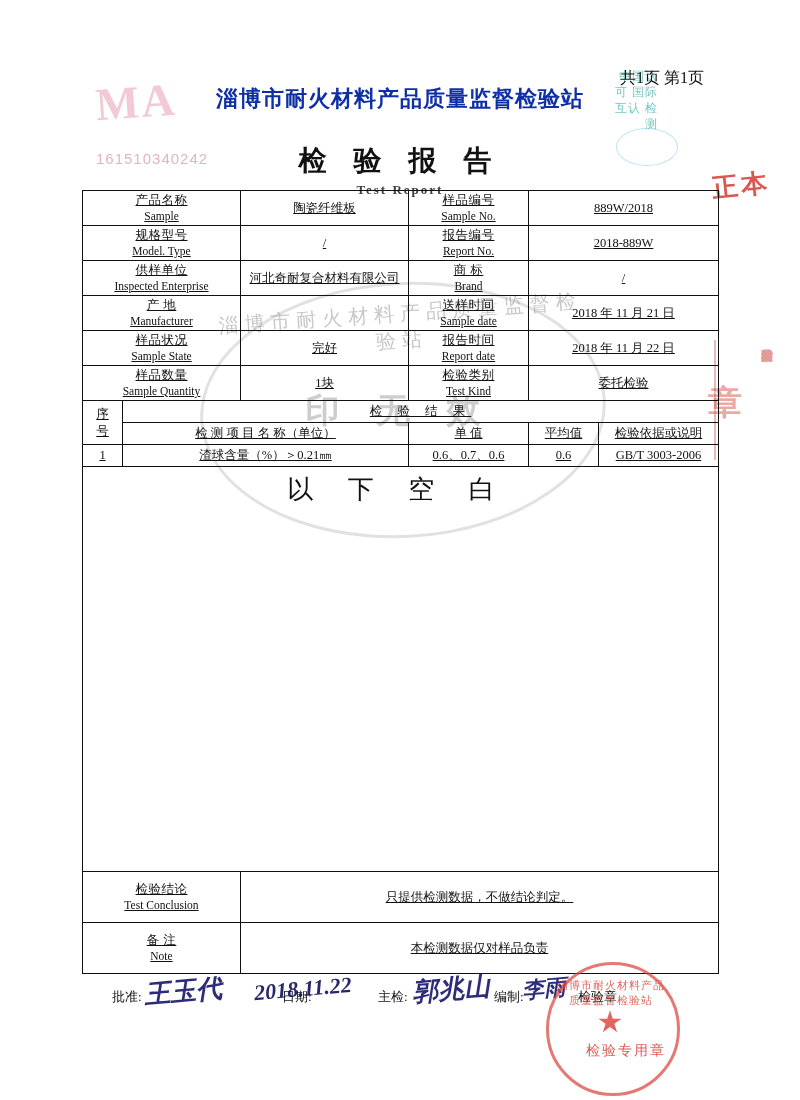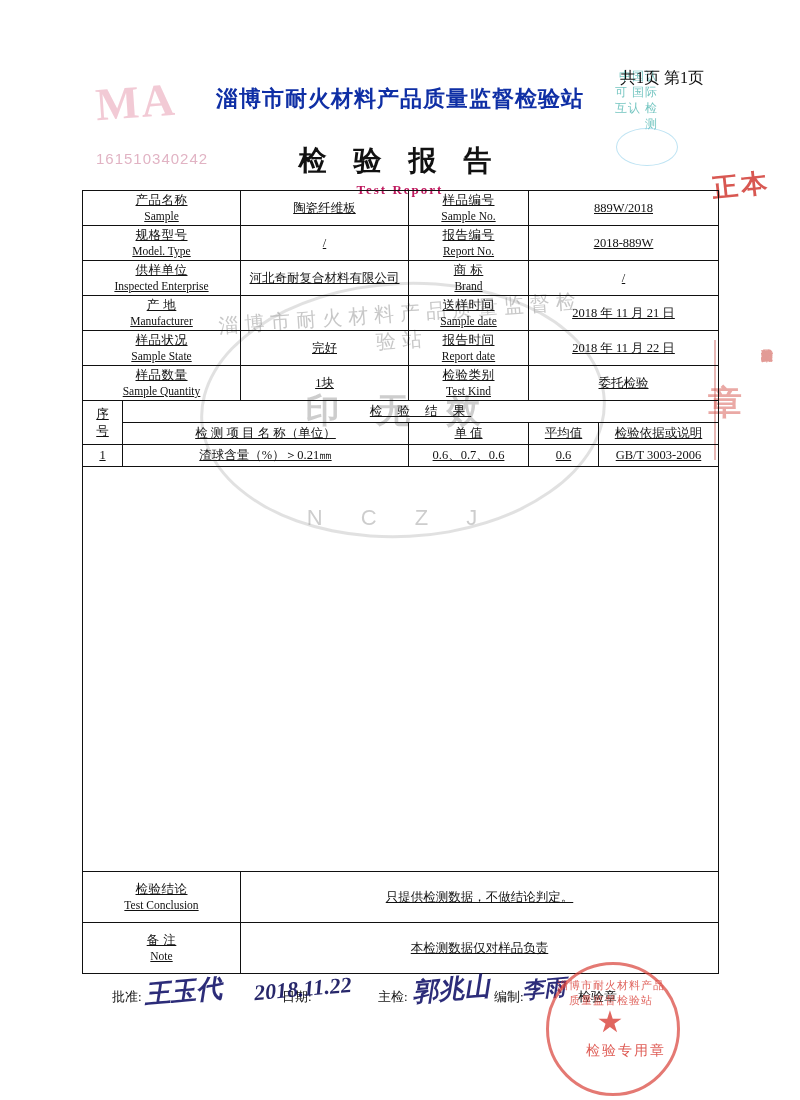--- a/index.html
+++ b/index.html
@@ -210,21 +210,21 @@
     font-size: 28px;
     font-weight: bold;
     letter-spacing: 10px;
     color: #111;
   }
   .report-title-en {
     margin-top: 2px;
     font-size: 13px;
     font-weight: bold;
     letter-spacing: 2px;
-    color: #be185d;
+    color: #404040;
   }
   .page-count {
     position: absolute;
     right: 96px;
     top: 68px;
     font-size: 16px;
     color: #111;
   }
 
   
@@ -321,21 +321,20 @@
   <div class="stamp ma-num">161510340242</div>
   <div class="stamp cnas-box">中国认可 国际互认 检测</div>
   <div class="stamp cnas-circle"></div>
   <div class="stamp zhengben">正本</div>
   <div class="stamp side-seal-1">淄博市耐火材料产品质量监督检验站</div>
   <div class="stamp side-seal-2">章</div>
 
   <div class="stamp big-oval"></div>
   <div class="stamp oval-text-top">淄博市耐火材料产品质量监督检验站</div>
   <div class="stamp oval-text-mid">印 无 效</div>
-  <div class="stamp oval-text-bot">N C Z J</div>
 
   <div class="header">
     <div class="org-cn">淄博市耐火材料产品质量监督检验站</div>
     <div class="report-title-cn">检 验 报 告</div>
     <div class="report-title-en">Test    Report</div>
   </div>
   <div class="page-count">共1页 第1页</div>
 
   <table class="report">
     <colgroup>
@@ -464,20 +463,21 @@
       <tr>
         <td class="lbl" colspan="2" style="height:46px">
           <div class="cn">备  注</div>
           <div class="en">Note</div>
         </td>
         <td class="val" colspan="4">本检测数据仅对样品负责</td>
       </tr>
     </tbody>
   </table>
 
+  <div class="blank-note">以 下 空 白</div>
 
   <div class="sign-row">
     <span class="sign-lbl" style="left:30px">批准:</span>
     <span class="sig" style="left:62px; top:-6px">王玉代</span>
 
     <span class="sign-lbl" style="left:200px">日期:</span>
     <span class="sig sig2" style="left:172px; top:-4px; font-size:22px">2018.11.22</span>
 
     <span class="sign-lbl" style="left:296px">主检:</span>
     <span class="sig" style="left:330px; top:-8px">郭兆山</span>

